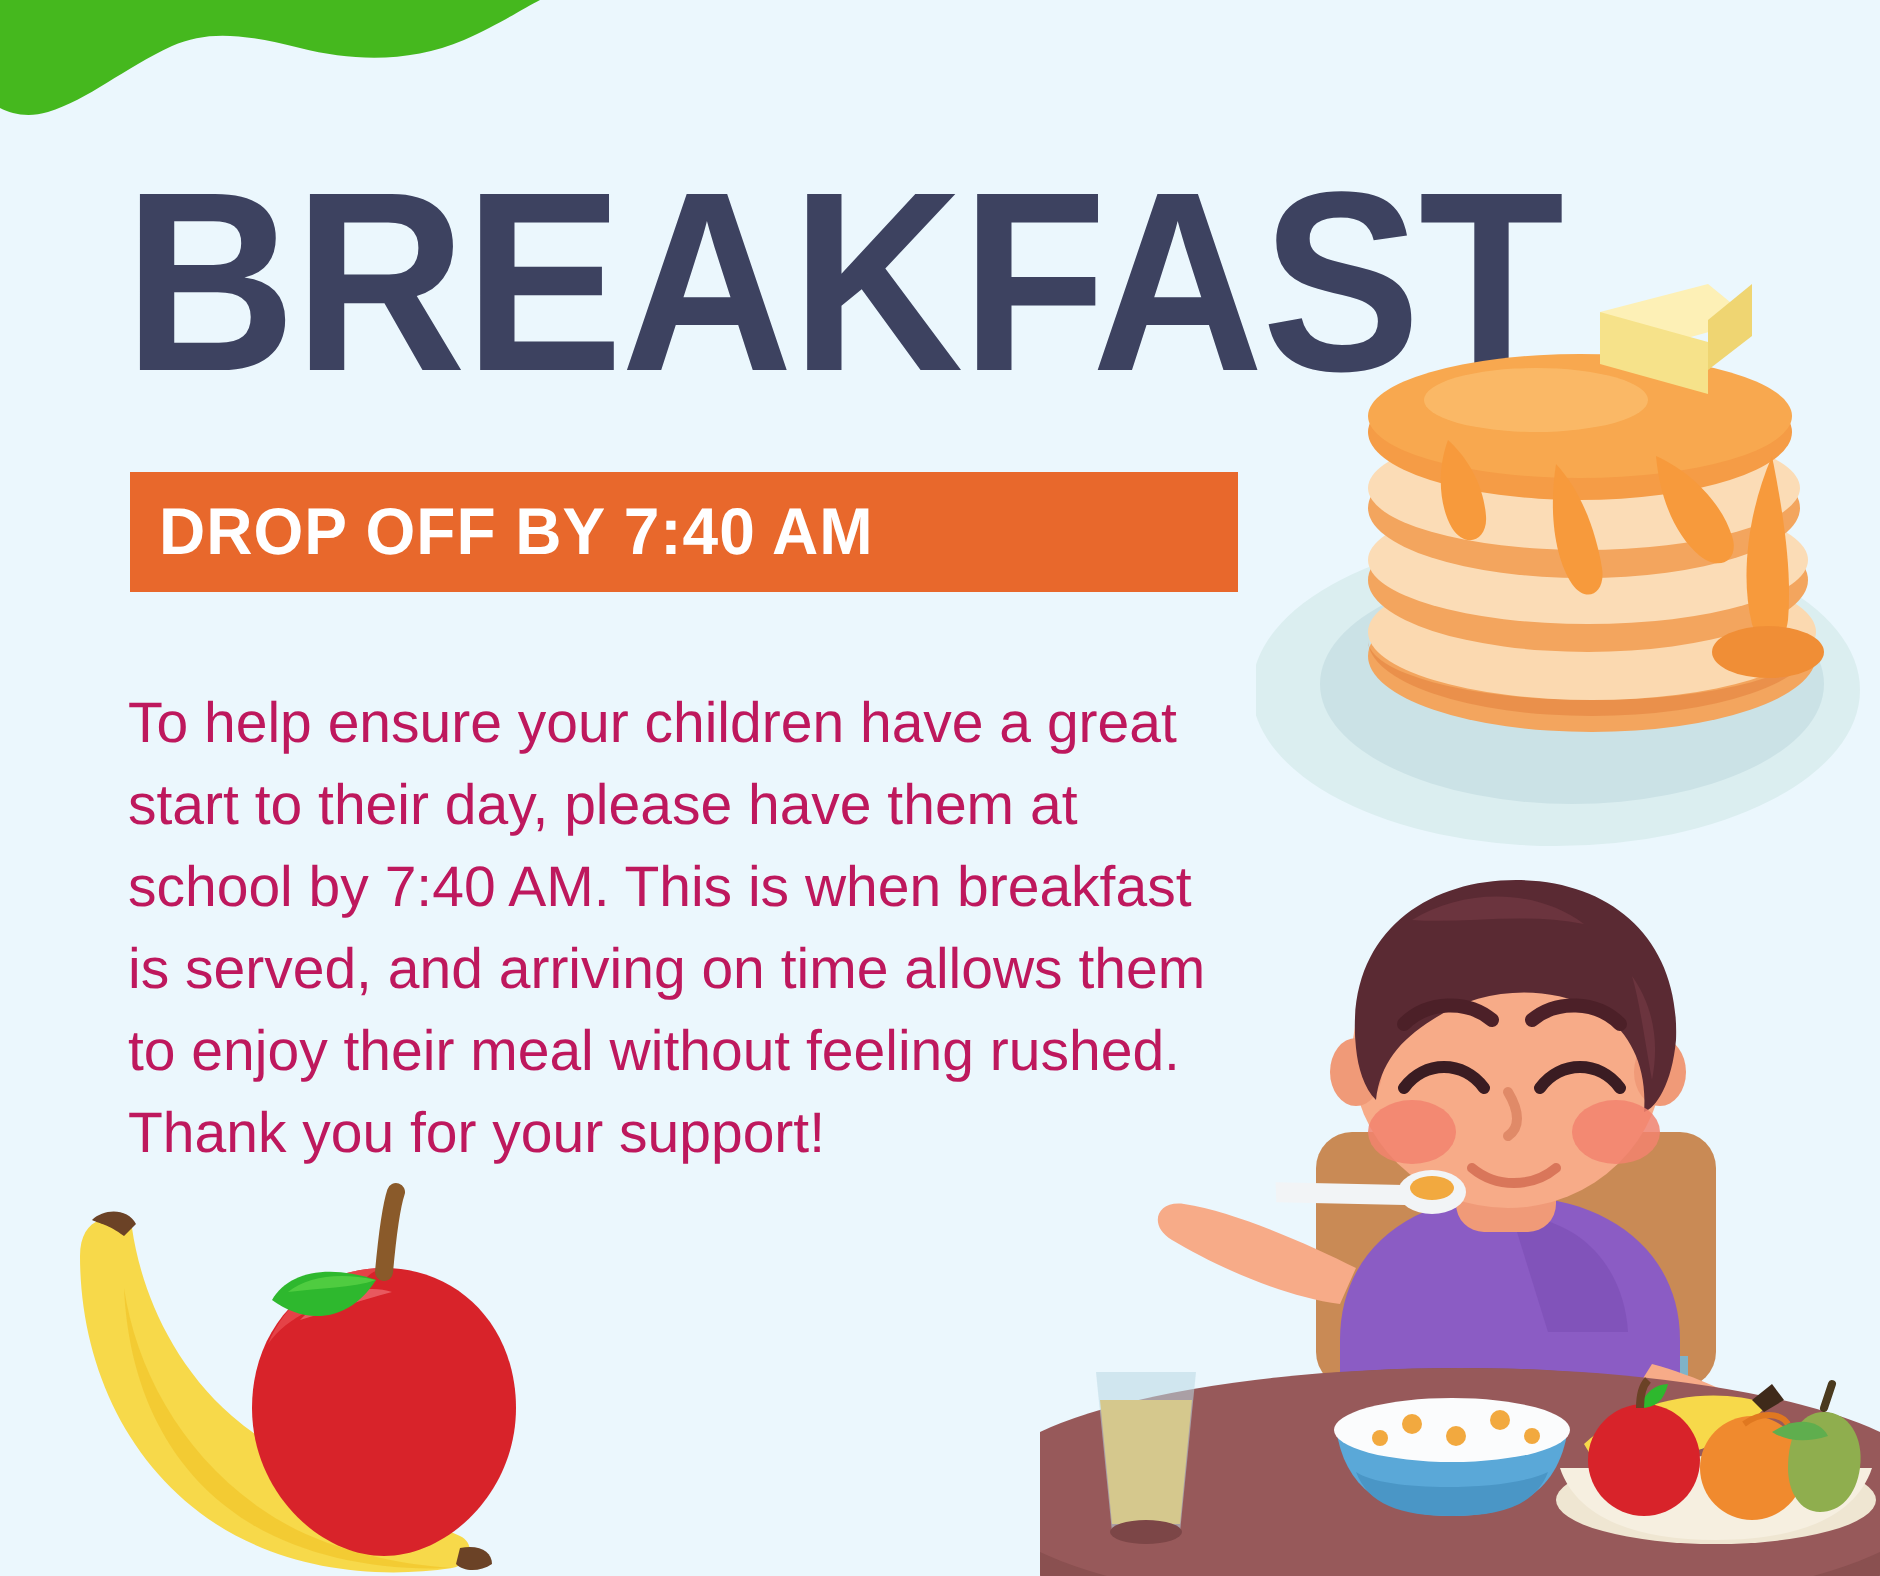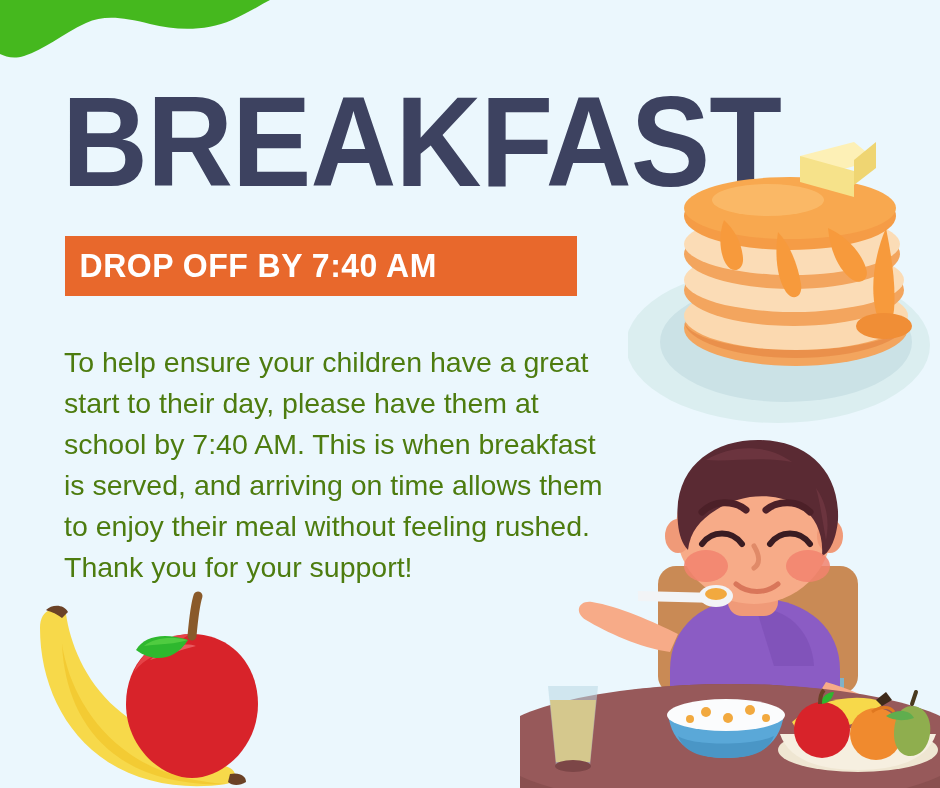--- a/index.html
+++ b/index.html
@@ -39,21 +39,21 @@
     transform:scaleX(0.93);
     transform-origin:left top;
     white-space:nowrap;
   }
 
   
   .banner {
     position:absolute;
     left:65px;
     top:236px;
-    width:512px;
+    width:554px;
     height:60px;
     background:#e8682c;
     display:flex;
     align-items:center;
   }
   .banner-text {
     color:#ffffff;
     font-size:33px;
     font-weight:bold;
     letter-spacing:0.5px;
@@ -64,21 +64,21 @@
   }
 
   
   .body-copy {
     position:absolute;
     left:64px;
     top:342px;
     width:555px;
     font-size:28.5px;
     line-height:41px;
-    color:#4d7c0f;
+    color:#be185d;
     font-weight:400;
   }
 
   
   .art { position:absolute; pointer-events:none; }
   .art-pancakes { right:-8px; top:120px;  width:320px; height:320px; }
   .art-boy      { right:0px;  bottom:0px; width:420px; height:350px; }
   .art-fruit    { left:0px;   bottom:0px; width:300px; height:200px; }
   .art svg { display:block; width:100%; height:100%; }
 </style>

